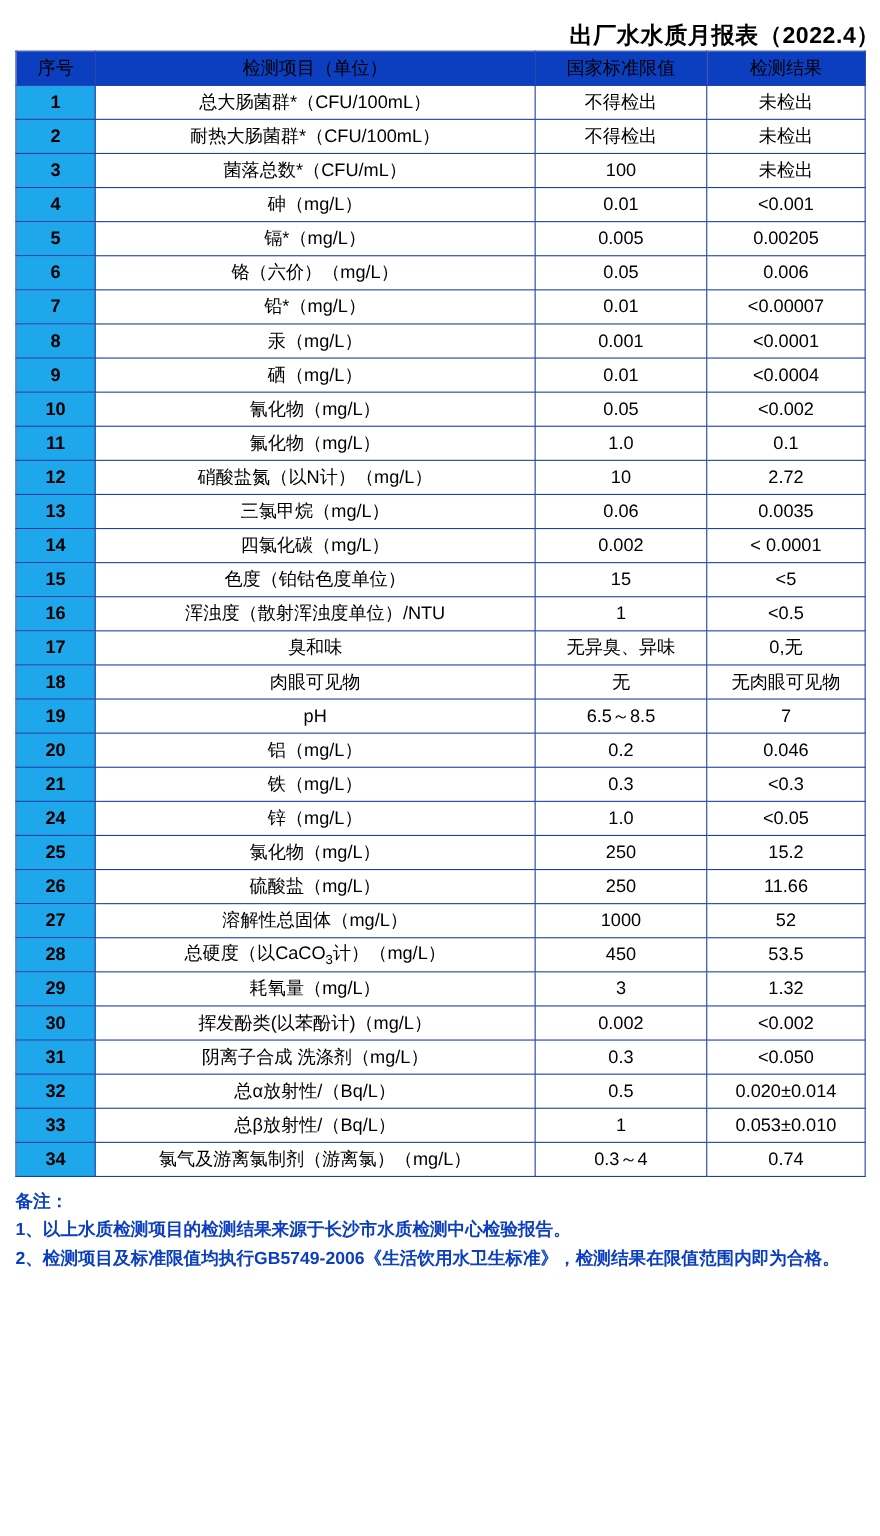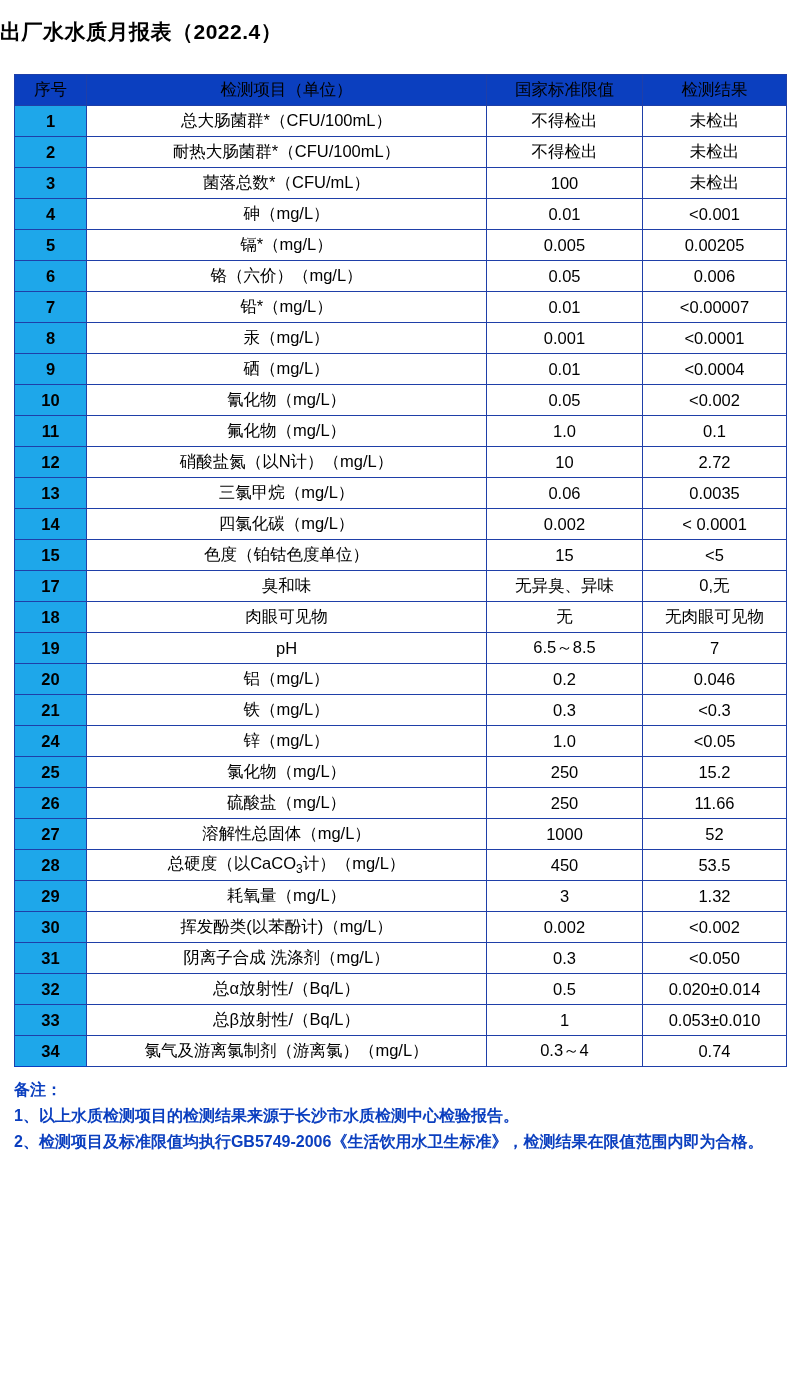--- a/index.html
+++ b/index.html
@@ -11,25 +11,25 @@
     font-family: "Liberation Sans", "DejaVu Sans", sans-serif;
   }
   .page {
     width: 800px;
     min-height: 1396px;
     background: #ffffff;
     position: relative;
     padding: 0;
   }
   .title {
-    text-align: left;
+    text-align: right;
     font-size: 21px;
     font-weight: bold;
     color: #000000;
-    padding: 18px 0 28px 0;
+    padding: 18px 0 0 0;
     letter-spacing: 0.5px;
   }
   table.report {
     border-collapse: collapse;
     width: 772px;
     margin: 0 14px;
     table-layout: fixed;
   }
   table.report td, table.report th {
     border: 1px solid #1f3fa8;
@@ -183,20 +183,26 @@
           <td class="c2">0.002</td>
           <td class="c3">&lt; 0.0001</td>
         </tr>
         <tr>
           <td class="c0">15</td>
           <td class="c1">色度（铂钴色度单位）</td>
           <td class="c2">15</td>
           <td class="c3">&lt;5</td>
         </tr>
         <tr>
+          <td class="c0">16</td>
+          <td class="c1">浑浊度（散射浑浊度单位）/NTU</td>
+          <td class="c2">1</td>
+          <td class="c3">&lt;0.5</td>
+        </tr>
+        <tr>
           <td class="c0">17</td>
           <td class="c1">臭和味</td>
           <td class="c2">无异臭、异味</td>
           <td class="c3">0,无</td>
         </tr>
         <tr>
           <td class="c0">18</td>
           <td class="c1">肉眼可见物</td>
           <td class="c2">无</td>
           <td class="c3">无肉眼可见物</td>

